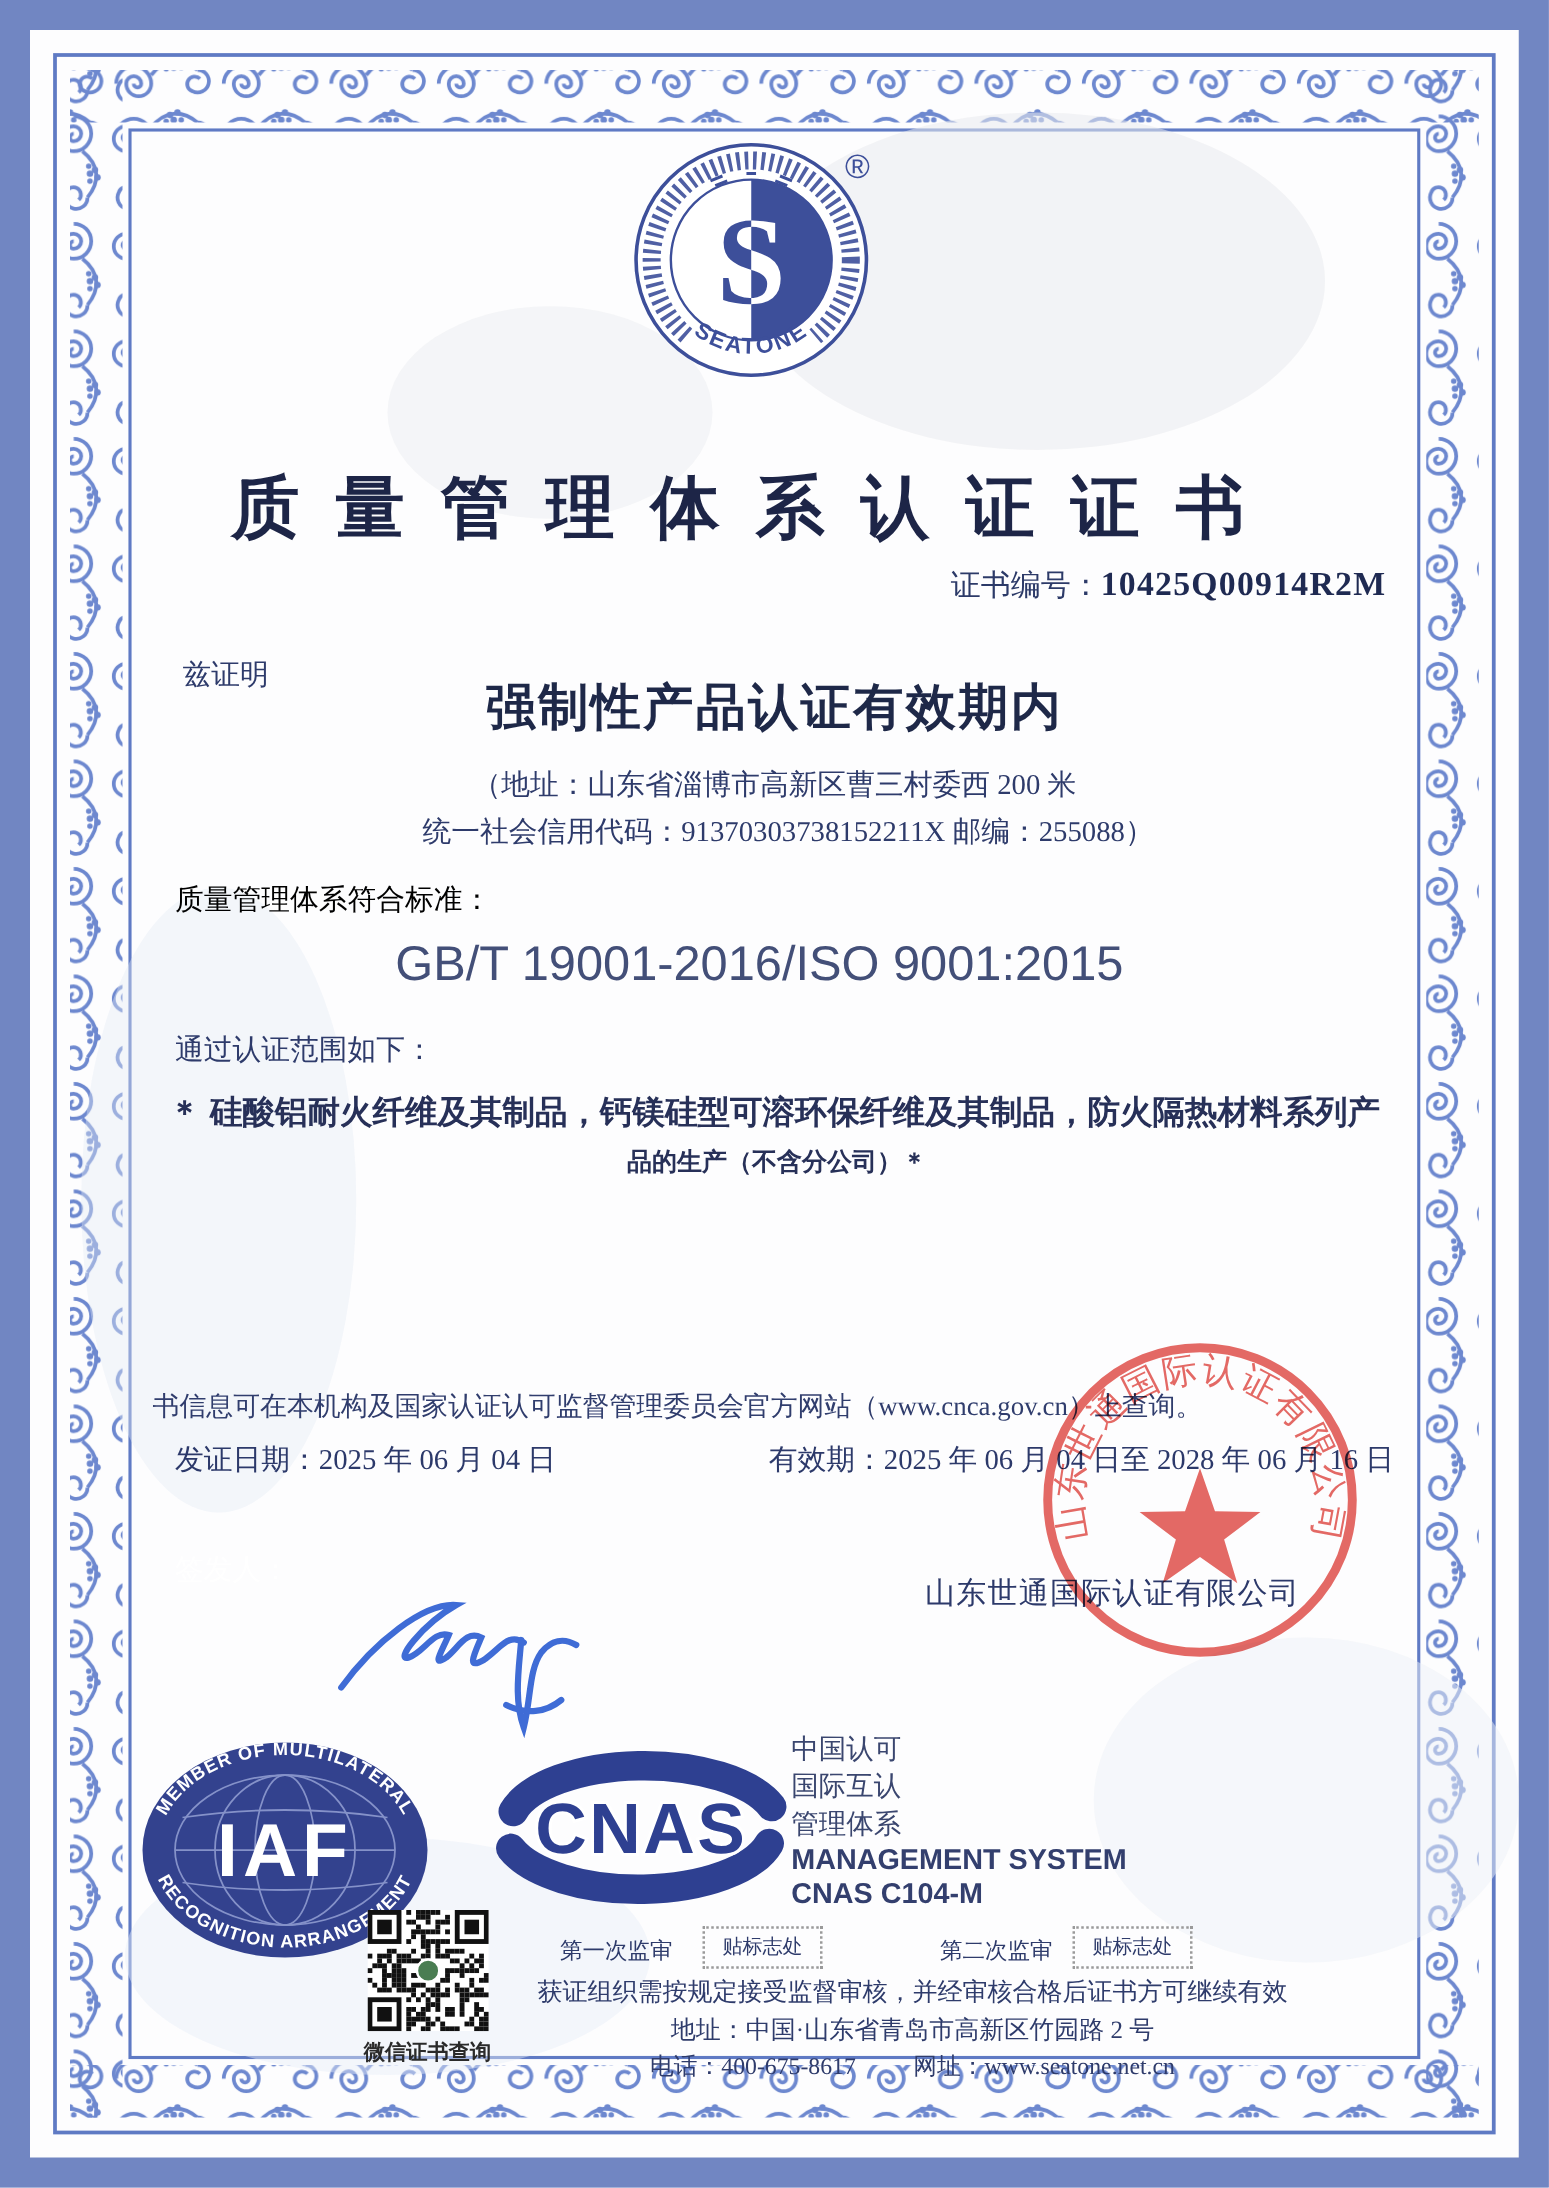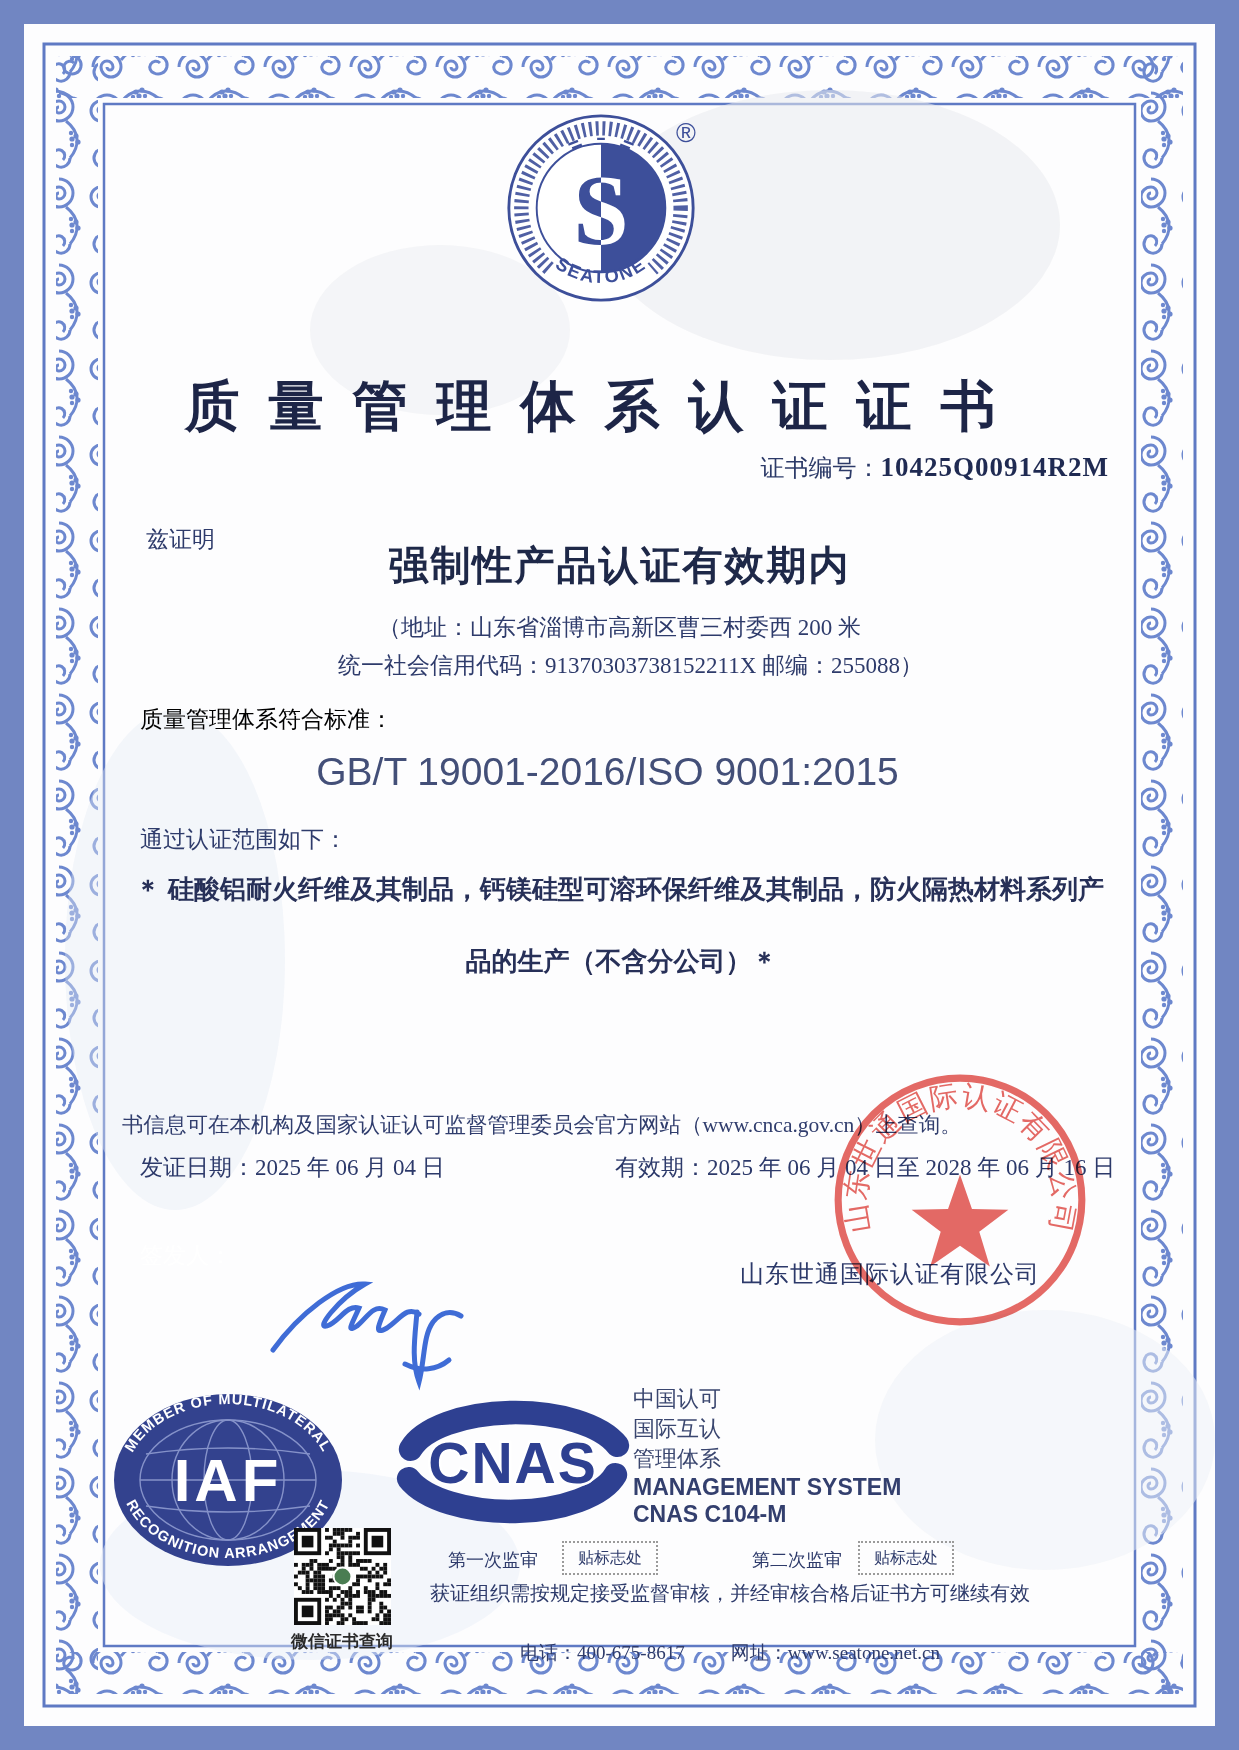--- a/index.html
+++ b/index.html
@@ -11,21 +11,21 @@
   .certno{right:130px;top:452px;font-size:24px;color:#2c3a68;}
   .certno b{font-size:27px;color:#1f2a52;font-weight:bold;letter-spacing:1px;}
   .certify{left:146px;top:524px;font-size:23px;color:#2e3b6b;}
   .company{left:104px;right:104px;top:538px;font-size:40px;font-weight:bold;color:#1e2848;letter-spacing:2px;text-align:center;font-family:"Liberation Sans",sans-serif;}
   .addr1{left:104px;right:104px;top:612px;font-size:23px;color:#2e3b6b;text-align:center;}
   .addr2{left:104px;right:104px;top:650px;font-size:23px;color:#2e3b6b;text-align:center;margin-left:22px;}
   .stdlabel{left:140px;top:704px;font-size:23px;color:#000000;}
   .stdvalue{left:104px;right:104px;top:750px;font-size:39px;color:#434f78;text-align:center;font-family:"Liberation Sans",sans-serif;transform:translateX(-12px);}
   .scopelabel{left:140px;top:824px;font-size:23px;color:#2e3b6b;}
   .scope1{left:104px;right:104px;top:872px;font-size:26px;font-weight:bold;color:#273058;text-align:center;font-family:"Liberation Sans",sans-serif;}
-  .scope2{left:104px;right:100px;top:916px;font-size:26px;font-weight:bold;color:#273058;text-align:center;font-family:"Liberation Sans",sans-serif;margin-top:28px;}
+  .scope2{left:104px;right:100px;top:916px;font-size:20px;font-weight:bold;color:#273058;text-align:center;font-family:"Liberation Sans",sans-serif;}
   .legal{left:122px;width:1000px;font-size:21.5px;color:#303d6d;line-height:42px;}
   .l1{top:1020px;} .l2{top:1062px;} .l3{top:1104px;}
   .issue{left:140px;top:1152px;font-size:23px;color:#2c396a;}
   .valid{left:615px;top:1152px;font-size:23px;color:#2c396a;}
   .signer{left:140px;top:1240px;font-size:23px;color:#ffffff;}
   .issuer{left:700px;width:380px;top:1258px;font-size:24px;color:#2c396a;text-align:center;letter-spacing:1px;}
   .cnastext{left:633px;top:1384px;font-family:"Liberation Sans",sans-serif;color:#3a466f;}
   .cnastext .cn{font-size:22px;line-height:30px;}
   .cnastext .en{font-size:23px;line-height:27px;font-weight:bold;color:#333f6e;}
   .qrcap{left:262px;width:160px;top:1630px;font-size:17px;font-weight:bold;color:#2a2a2a;text-align:center;font-family:"Liberation Sans",sans-serif;}
@@ -424,17 +424,18 @@
       <circle cx="50" cy="50" r="9.2" fill="#4a7d52" stroke="#fff" stroke-width="2"></circle>
     </svg>
   <div class="abs qrcap">微信证书查询</div>
 
   <div class="abs audit1">第一次监审</div>
   <div class="abs sticker s1">贴标志处</div>
   <div class="abs audit2">第二次监审</div>
   <div class="abs sticker s2">贴标志处</div>
 
   <div class="abs note">获证组织需按规定接受监督审核，并经审核合格后证书方可继续有效</div>
+  <div class="abs addrrow">地址：中国·山东省青岛市高新区竹园路 2 号</div>
   <div class="abs telrow">
     <span>电话：</span><span>400-675-8617</span><span class="gap"></span><span>网址：</span><span>www.seatone.net.cn</span>
   </div>
 
 </div>
 
 </body></html>

